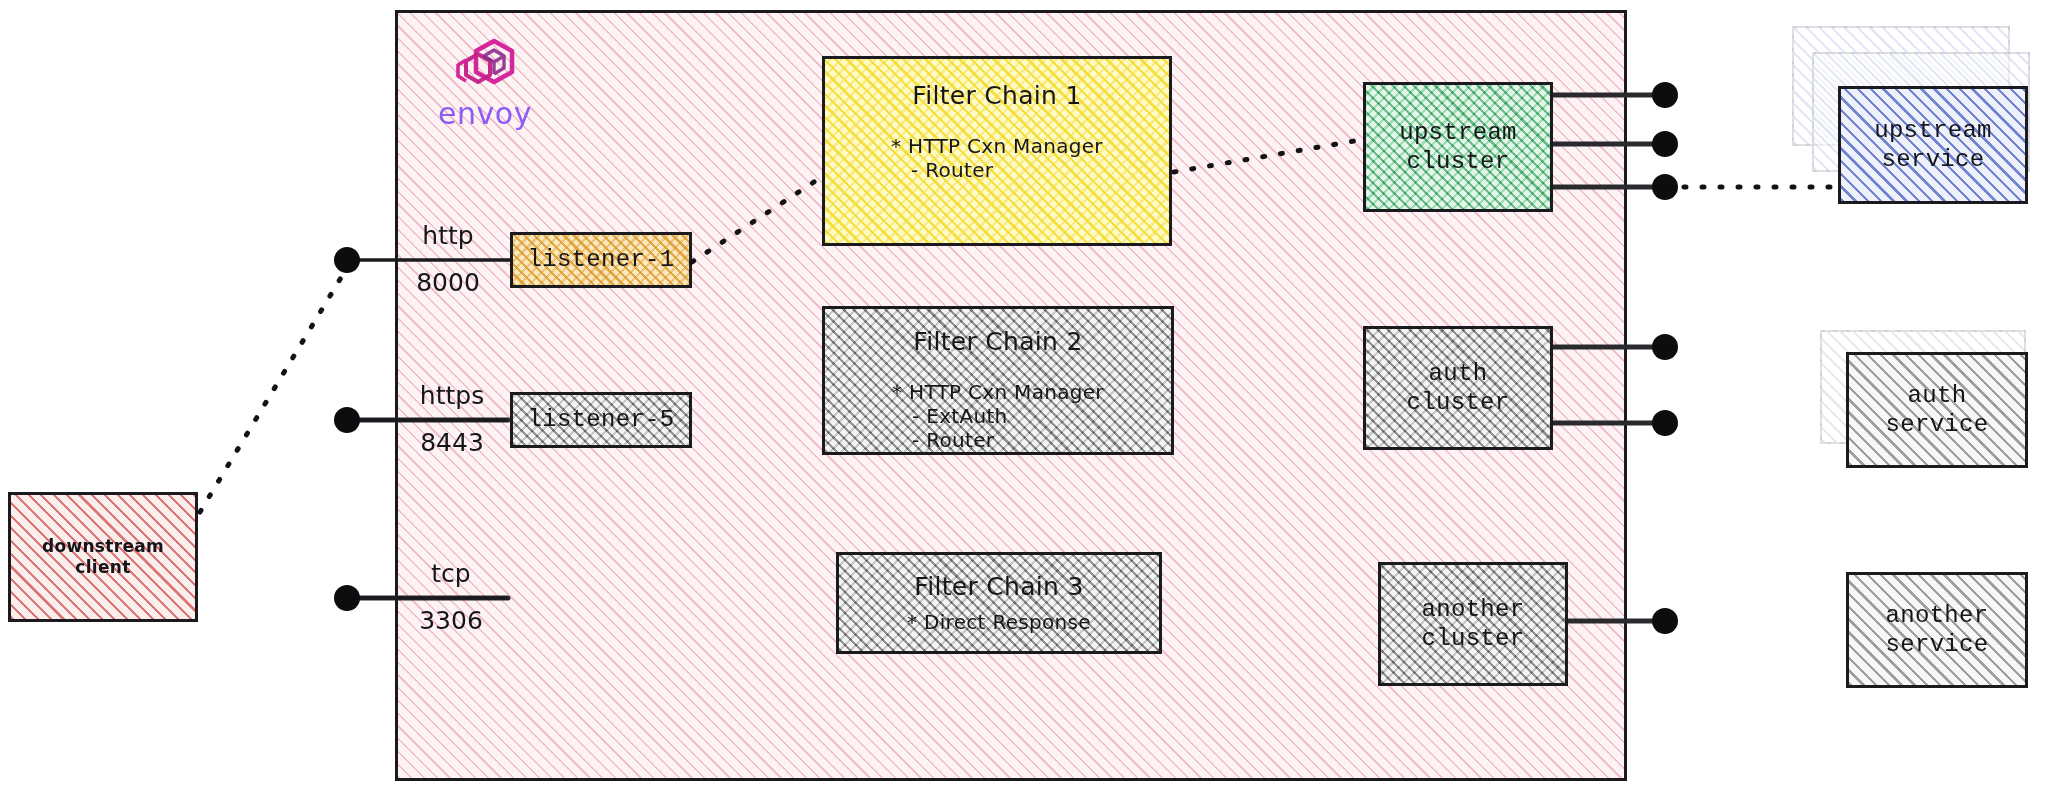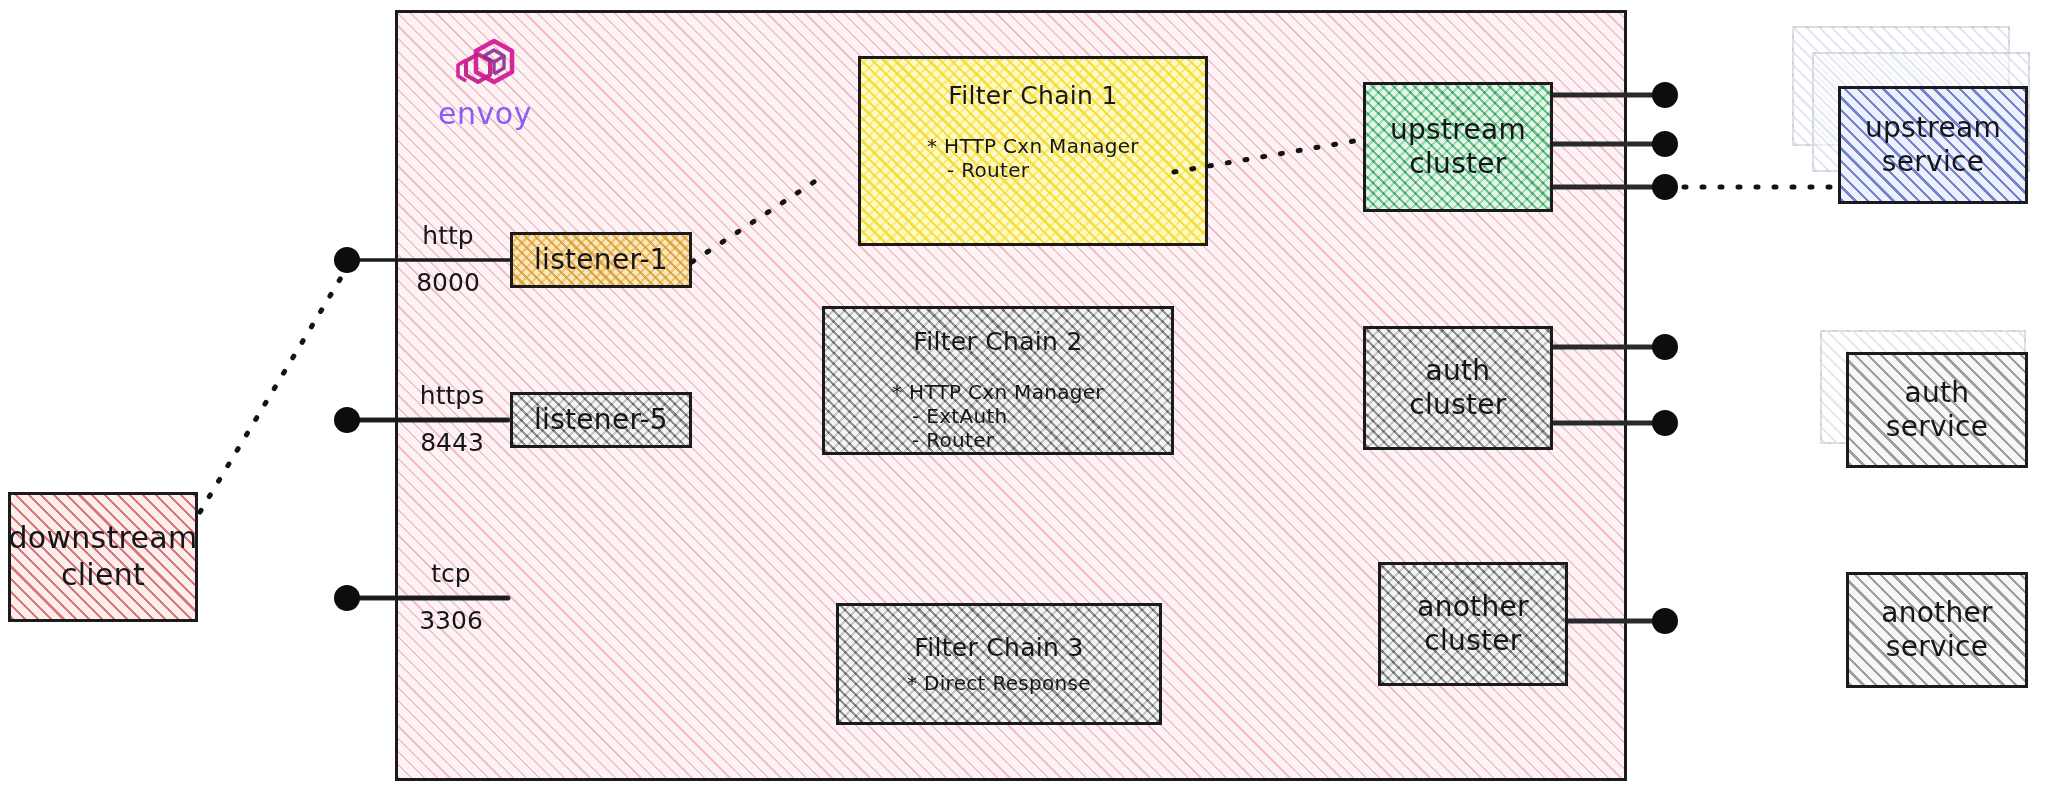--- a/index.html
+++ b/index.html
@@ -60,21 +60,20 @@
       repeating-linear-gradient(45deg,
         rgba(245,222,60,0.95) 0px,
         rgba(245,222,60,0.95) 2.4px,
         rgba(255,255,255,0.38) 2.4px,
         rgba(255,255,255,0.38) 8px),
       repeating-linear-gradient(-45deg,
         rgba(245,222,60,0.95) 0px,
         rgba(245,222,60,0.95) 2.4px,
         rgba(255,255,255,0.38) 2.4px,
         rgba(255,255,255,0.38) 8px);
-    margin-left: 36px;
   }
   .hatch-orange {
     background-color: #f6c864;
     background-image:
       repeating-linear-gradient(45deg,
         rgba(222,160,54,0.85) 0px,
         rgba(222,160,54,0.85) 2.2px,
         rgba(255,255,255,0.35) 2.2px,
         rgba(255,255,255,0.35) 7px),
       repeating-linear-gradient(-45deg,
@@ -148,22 +147,22 @@
         rgba(255,255,255,0) 2.2px,
         rgba(255,255,255,0) 9px);
   }
 
   
   .bd-dark { border: 3px solid #1b1b1f; }
   .bd-ghost { border: 2px solid rgba(150,150,160,0.30); }
 
   
   .t-title { font-size: 25px; }
-  .t-body  { font-size: 30px; }
-  .t-small { font-size: 28px; }
+  .t-body  { font-size: 17px; font-weight: bold; }
+  .t-small { font-size: 24px; font-family: Liberation Mono, monospace; }
 
   .lines { font-size: 20px; text-align: left; }
   .lines .ln { white-space: pre; display: block; }
 
   .chain-title { font-size: 25px; margin-bottom: 22px; }
 
   
   .portlabel {
     position: absolute;
     display: flex;
@@ -273,21 +272,21 @@
 
   <div class="node hatch-gray bd-dark" style="left:822px; top:306px; width:352px; height:149px; z-index:5; justify-content:flex-start; padding-top:18px;">
     <div class="chain-title">Filter Chain 2</div>
     <div class="lines">
       <span class="ln">* HTTP Cxn Manager</span>
       <span class="ln">   - ExtAuth</span>
       <span class="ln">   - Router</span>
     </div>
   </div>
 
-  <div class="node hatch-gray bd-dark" style="left:836px; top:603px; width:326px; height:122px; z-index:5; justify-content:center;">
+  <div class="node hatch-gray bd-dark" style="left:836px; top:552px; width:326px; height:102px; z-index:5; justify-content:center;">
     <div class="t-title" style="margin-bottom:8px;">Filter Chain 3</div>
     <div class="lines" style="text-align:center;">
       <span class="ln">* Direct Response</span>
     </div>
   </div>
 
   <div class="node hatch-green bd-dark" style="left:1363px; top:82px; width:190px; height:130px; z-index:5;">
     <div class="t-small">upstream</div>
     <div class="t-small">cluster</div>
   </div>

